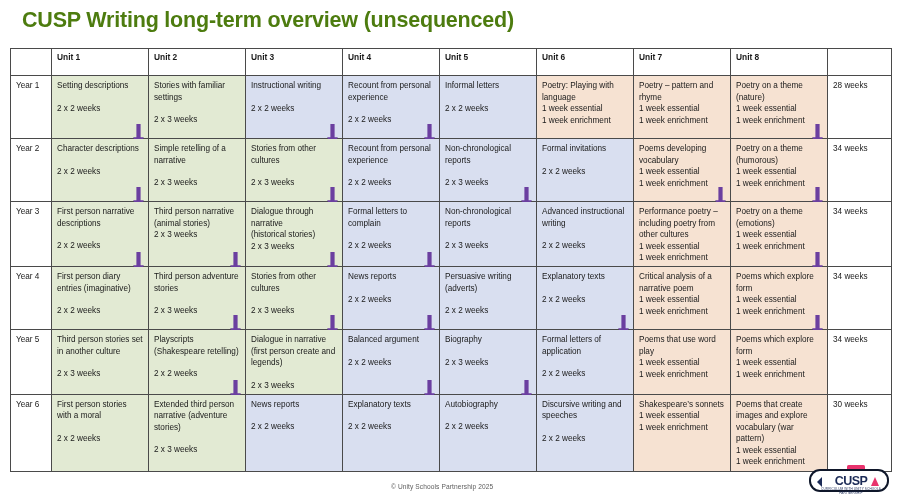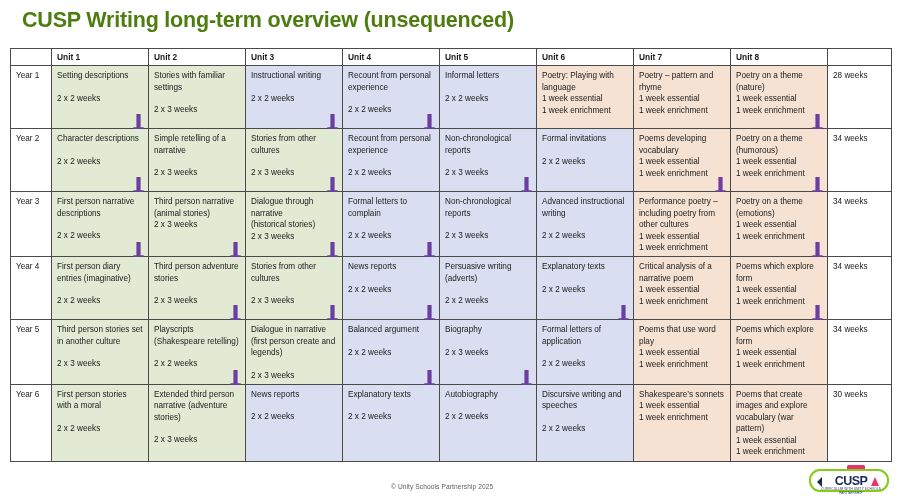--- a/index.html
+++ b/index.html
@@ -54,21 +54,21 @@
 
   
   col.c-year { width: 41px; }
   col.c-unit { width: 97px; }
   col.c-tot  { width: 64px; }
 
   
   tr.head td {
     height: 17px;
     padding-top: 3px;
-    padding-bottom: 2px;
+    padding-bottom: 12px;
     font-weight: bold;
     font-size: 8.4px;
     background: #ffffff;
   }
 
   
   td.year {
     background: #ffffff;
     font-size: 8.3px;
     padding-top: 5px;
@@ -123,21 +123,21 @@
     position: absolute;
     left: 38px; top: 0px;
     width: 18px; height: 5px;
     background: #e8336d;
     border-radius: 1.5px 1.5px 0 0;
   }
   .logo-body {
     position: absolute;
     left: 0px; top: 4px;
     width: 80px; height: 23px;
-    border: 2px solid #84cc16;
+    border: 2px solid #0f172a;
     border-radius: 11px;
     background: #ffffff;
   }
   .logo-text {
     position: absolute;
     left: 0; top: 3px;
     width: 80px;
     text-align: center;
     font-size: 12.5px;
     font-weight: bold;

